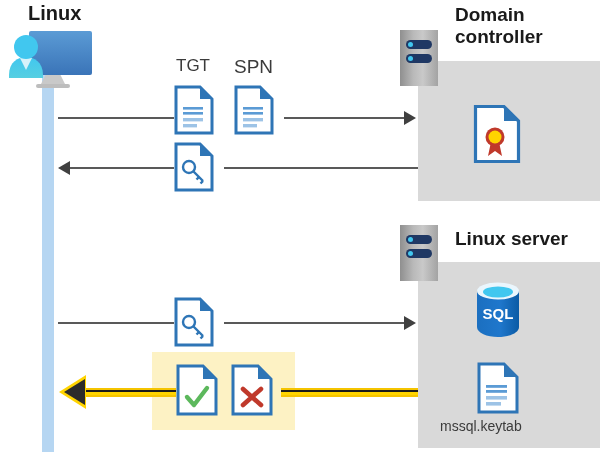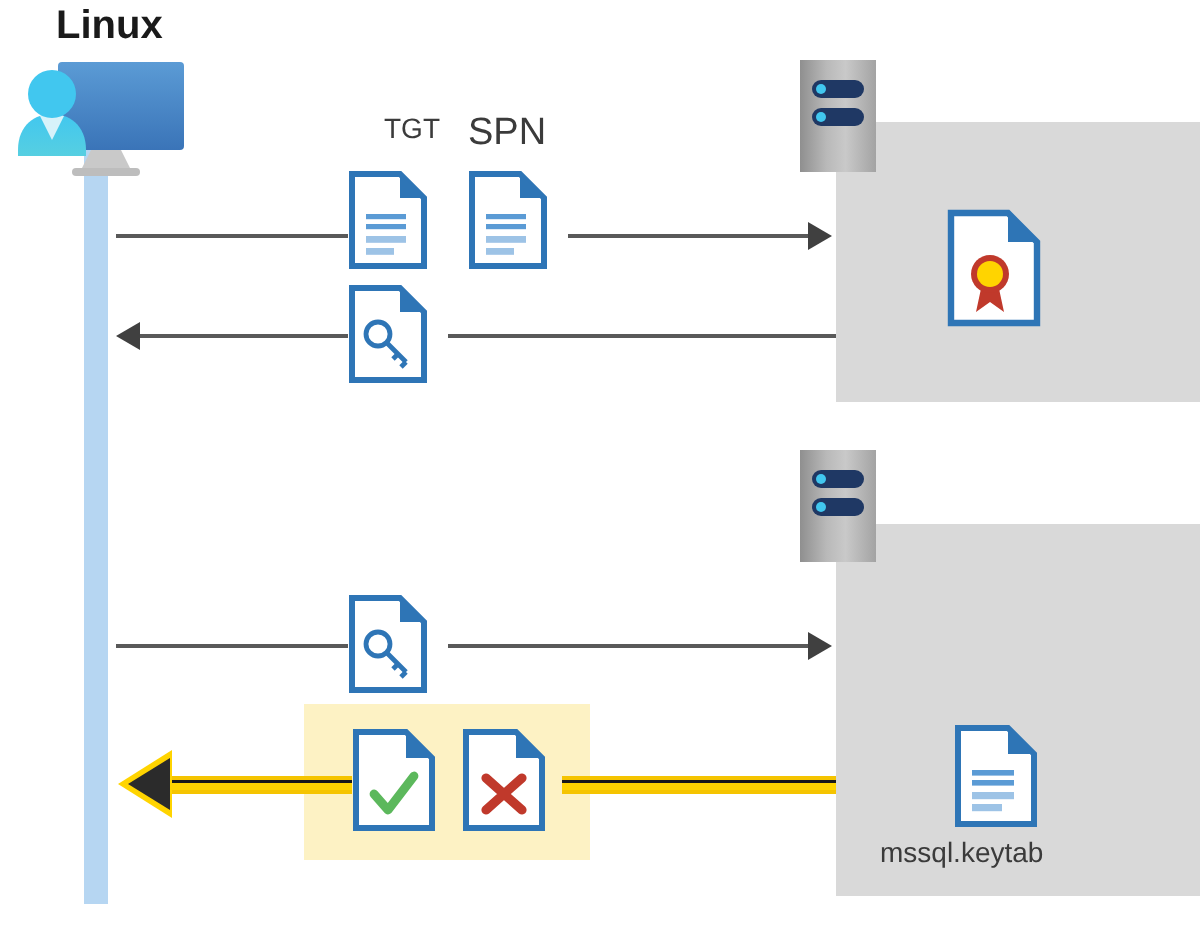--- a/index.html
+++ b/index.html
@@ -169,27 +169,30 @@
   <div class="rack" style="left:400px; top:30px;">
     <div class="slot s1"></div>
     <div class="slot s2"></div>
   </div>
 
   <div class="rack" style="left:400px; top:225px;">
     <div class="slot s1"></div>
     <div class="slot s2"></div>
   </div>
 
-
+  <div class="title-bold" style="left:455px; top:4px; font-size:19px;">Domain
+controller</div>
+
+  <div class="title-bold" style="left:455px; top:228px; font-size:19px;">Linux server</div>
 
   <div class="gray-line" style="left:58px; top:117px; width:116px;"></div>
   <div class="gray-line" style="left:284px; top:117px; width:120px;"></div>
   <div class="gray-arrow-head right" style="left:404px; top:111px;"></div>
 
-  <div class="plain-label" style="left:192px; top:56px; font-size:14px;text-align:right;">TGT</div>
+  <div class="plain-label" style="left:176px; top:56px; font-size:17px;text-align:right;">TGT</div>
   <div class="plain-label" style="left:234px; top:56px; font-size:19px;">SPN</div>
 
   <div class="doc-icon" style="left:174px; top:85px; width:40px; height:50px;">
     <svg width="40" height="50" viewBox="0 0 40 50">
       <path d="M2 2 H26 L38 14 V48 H2 Z" fill="#ffffff" stroke="#2e75b6" stroke-width="3"></path>
       <path d="M26 2 L38 14 H26 Z" fill="#2e75b6"></path>
       <rect x="9" y="22" width="20" height="2.6" fill="#5b9bd5"></rect>
       <rect x="9" y="27" width="20" height="2.6" fill="#5b9bd5"></rect>
       <rect x="9" y="33" width="20" height="3.4" fill="#9dc3e6"></rect>
       <rect x="9" y="39" width="14" height="3.4" fill="#9dc3e6"></rect>
@@ -244,20 +247,35 @@
       <path d="M26 2 L38 14 H26 Z" fill="#2e75b6"></path>
       <g fill="none" stroke="#2e75b6" stroke-width="2.4">
         <circle cx="15" cy="25" r="6"></circle>
         <path d="M19.5 29.5 L29 39"></path>
         <path d="M25 35 L22.5 37.5"></path>
         <path d="M29 39 L26.5 41.5"></path>
       </g>
     </svg>
   </div>
 
+  <div class="doc-icon" style="left:473px; top:281px; width:50px; height:58px;">
+    <svg width="50" height="58" viewBox="0 0 50 58">
+      <defs>
+        <linearGradient id="sqlBody" x1="0" y1="0" x2="1" y2="0">
+          <stop offset="0%" stop-color="#1b6fc0"></stop>
+          <stop offset="55%" stop-color="#1f77cc"></stop>
+          <stop offset="100%" stop-color="#0b5ba5"></stop>
+        </linearGradient>
+      </defs>
+      <path d="M4 10 V46 C4 52 14 56 25 56 C36 56 46 52 46 46 V10 Z" fill="url(#sqlBody)"></path>
+      <ellipse cx="25" cy="10" rx="21" ry="8.5" fill="#eaf6fd"></ellipse>
+      <ellipse cx="25" cy="11" rx="15" ry="5.5" fill="#41c7ef"></ellipse>
+      <text x="25" y="38" text-anchor="middle" font-family="Liberation Sans, sans-serif" font-size="15" font-weight="bold" fill="#ffffff">SQL</text>
+    </svg>
+  </div>
 
   <div class="doc-icon" style="left:477px; top:362px; width:42px; height:52px;">
     <svg width="42" height="52" viewBox="0 0 42 52">
       <path d="M2 2 H27 L40 15 V50 H2 Z" fill="#ffffff" stroke="#2e75b6" stroke-width="3"></path>
       <path d="M27 2 L40 15 H27 Z" fill="#2e75b6"></path>
       <rect x="9" y="23" width="21" height="2.8" fill="#5b9bd5"></rect>
       <rect x="9" y="28" width="21" height="2.8" fill="#5b9bd5"></rect>
       <rect x="9" y="34" width="21" height="3.6" fill="#9dc3e6"></rect>
       <rect x="9" y="40" width="15" height="3.6" fill="#9dc3e6"></rect>
     </svg>

